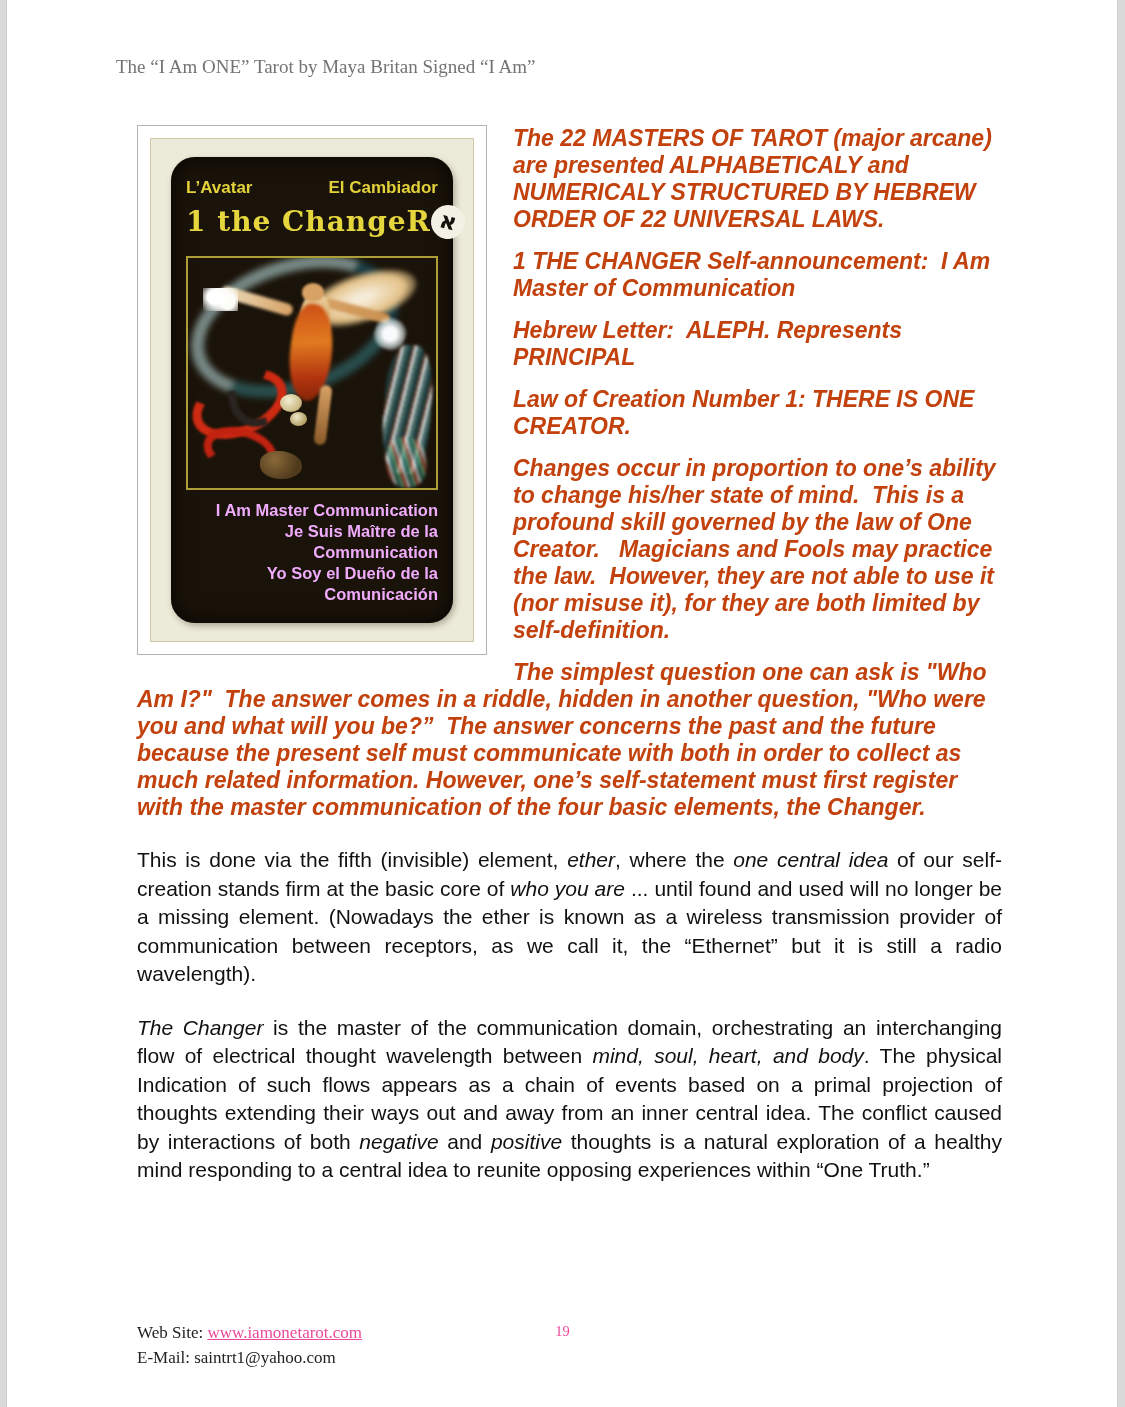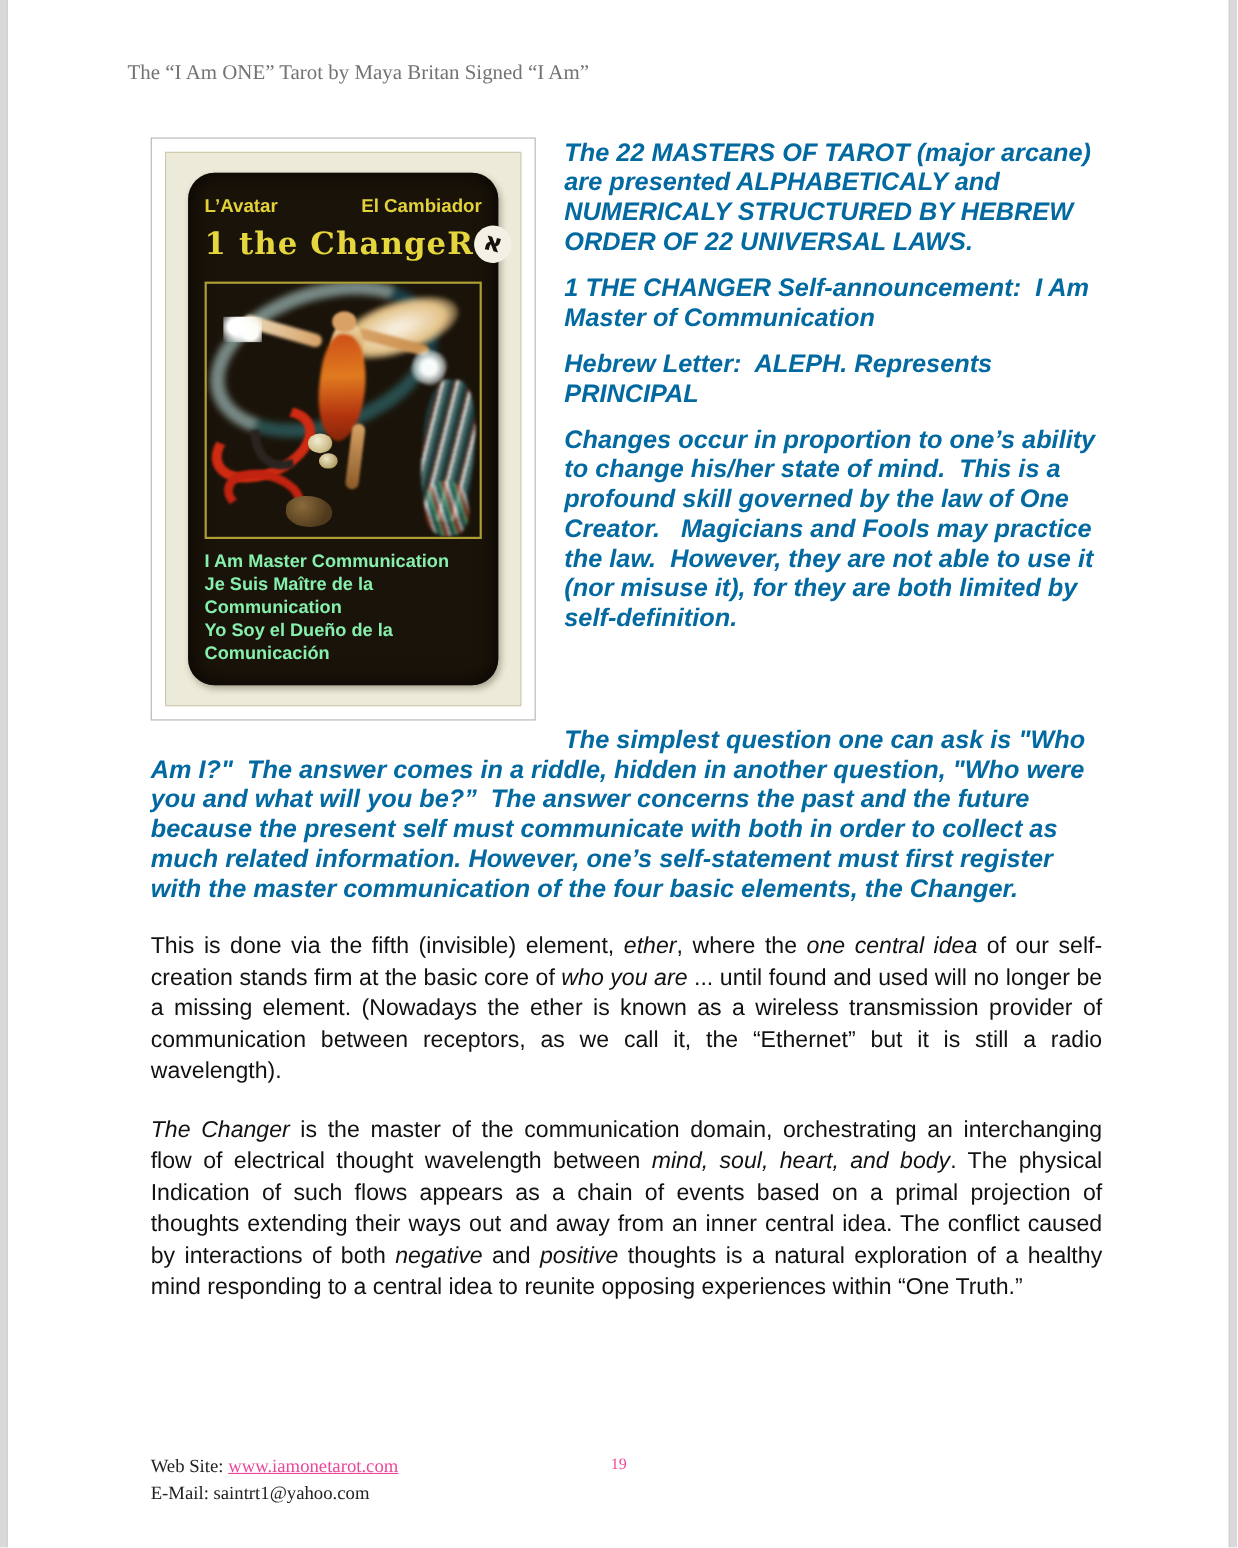--- a/index.html
+++ b/index.html
@@ -114,28 +114,28 @@
       rgba(242,250,250,.85) 0 3px, rgba(120,190,195,.5) 3px 7px,
       rgba(30,110,125,.45) 7px 11px, rgba(200,90,60,.35) 11px 13px);
     transform:rotate(4deg); filter:blur(1.5px); }
   .br-streaks { width:16%; height:22%; left:80%; top:78%; border-radius:45%;
     background:repeating-linear-gradient(80deg,
       rgba(90,170,120,.7) 0 3px, rgba(200,60,40,.55) 3px 6px,
       rgba(235,245,240,.6) 6px 9px, rgba(25,95,90,.6) 9px 12px);
     transform:rotate(-8deg); filter:blur(1.5px); }
 
   .captions {
-    text-align:left; color:#86efac;
+    text-align:right; color:#f0abfc;
     font:700 16.5px/21px "Liberation Sans", sans-serif; margin-bottom:18px;
   }
 
   
   .b {
     font:italic 700 23px/27px "Liberation Sans", sans-serif;
-    color:#0369a1; margin-bottom:15px; white-space:pre-wrap;
+    color:#c2410c; margin-bottom:15px; white-space:pre-wrap;
   }
   .wrap { clear:left; text-indent:376px; margin-bottom:0; }
   .body {
     font:400 21px/28.5px "Liberation Sans", sans-serif;
     text-align:justify; margin-top:25px; color:#111111;
   }
   .body i { }
 
   .doc-footer {
     position:absolute; left:137px; top:1320px;
@@ -194,20 +194,21 @@
             <div>Je Suis Maître de la Communication</div>
             <div>Yo Soy el Dueño de la Comunicación</div>
           </div>
         </div>
       </div>
     </div>
 
     <p class="b">The 22 MASTERS OF TAROT (major arcane) are presented ALPHABETICALY and NUMERICALY STRUCTURED BY HEBREW ORDER OF 22 UNIVERSAL LAWS.</p>
     <p class="b">1 THE CHANGER Self-announcement:  I Am Master of Communication</p>
     <p class="b">Hebrew Letter:  ALEPH. Represents PRINCIPAL</p>
+    <p class="b">Law of Creation Number 1: THERE IS ONE CREATOR.</p>
     <p class="b">Changes occur in proportion to one’s ability to change his/her state of mind.  This is a profound skill governed by the law of One Creator.   Magicians and Fools may practice the law.  However, they are not able to use it (nor misuse it), for they are both limited by self-definition.</p>
     <p class="b wrap">The simplest question one can ask is "Who Am I?"  The answer comes in a riddle, hidden in another question, "Who were you and what will you be?”  The answer concerns the past and the future because the present self must communicate with both in order to collect as much related information. However, one’s self-statement must first register with the master communication of the four basic elements, the Changer.</p>
     <p class="body"><span>This is done via the fifth (invisible) element, </span><i>ether</i><span>, where the </span><i>one central idea</i><span> of our self-creation stands firm at the basic core of </span><i>who you are</i><span> ... until found and used will no longer be a missing element. (Nowadays the ether is known as a wireless transmission provider of communication between receptors, as we call it, the “Ethernet” but it is still a radio wavelength).</span></p>
     <p class="body"><i>The Changer</i><span> is the master of the communication domain, orchestrating an interchanging flow of electrical thought wavelength between </span><i>mind, soul, heart, and body</i><span>. The physical Indication of such flows appears as a chain of events based on a primal projection of thoughts extending their ways out and away from an inner central idea. The conflict caused by interactions of both </span><i>negative</i><span> and </span><i>positive</i><span> thoughts is a natural exploration of a healthy mind responding to a central idea to reunite opposing experiences within “One Truth.”</span></p>
   </div>
 
   <div class="doc-footer">
     <div><span>Web Site: </span><a href="#">www.iamonetarot.com</a></div>
     <div>E-Mail: saintrt1@yahoo.com</div>
   </div>

